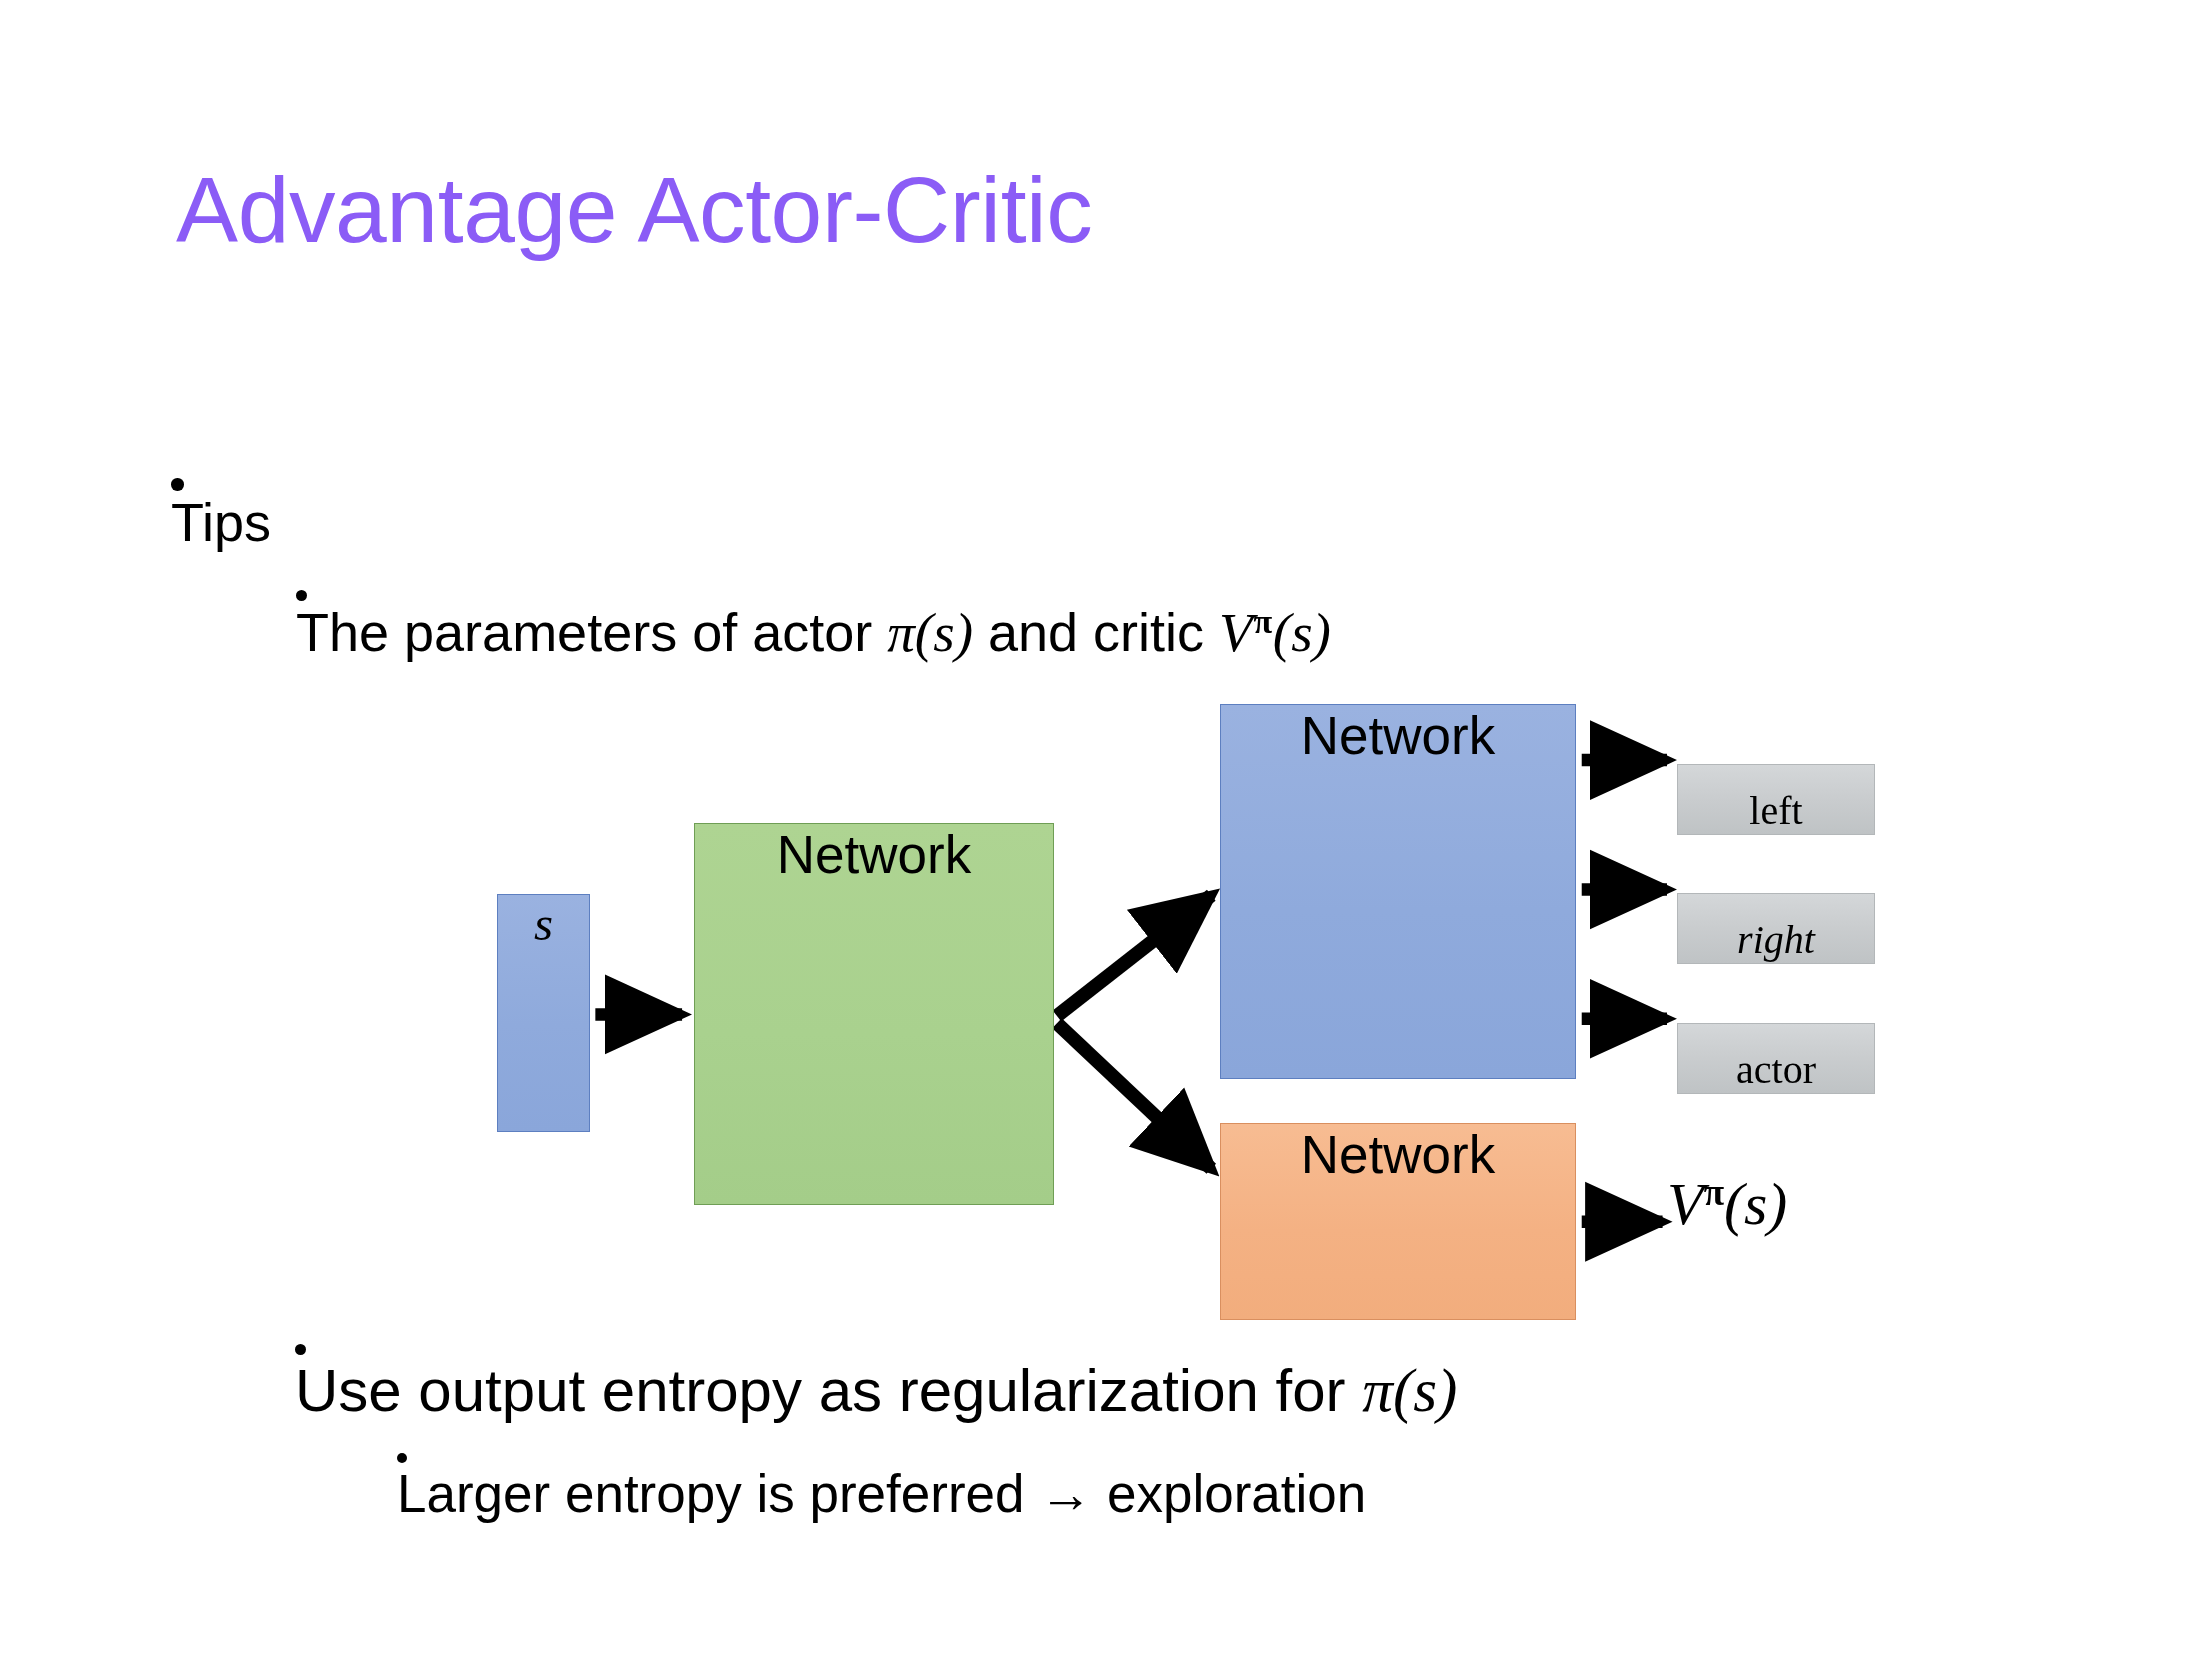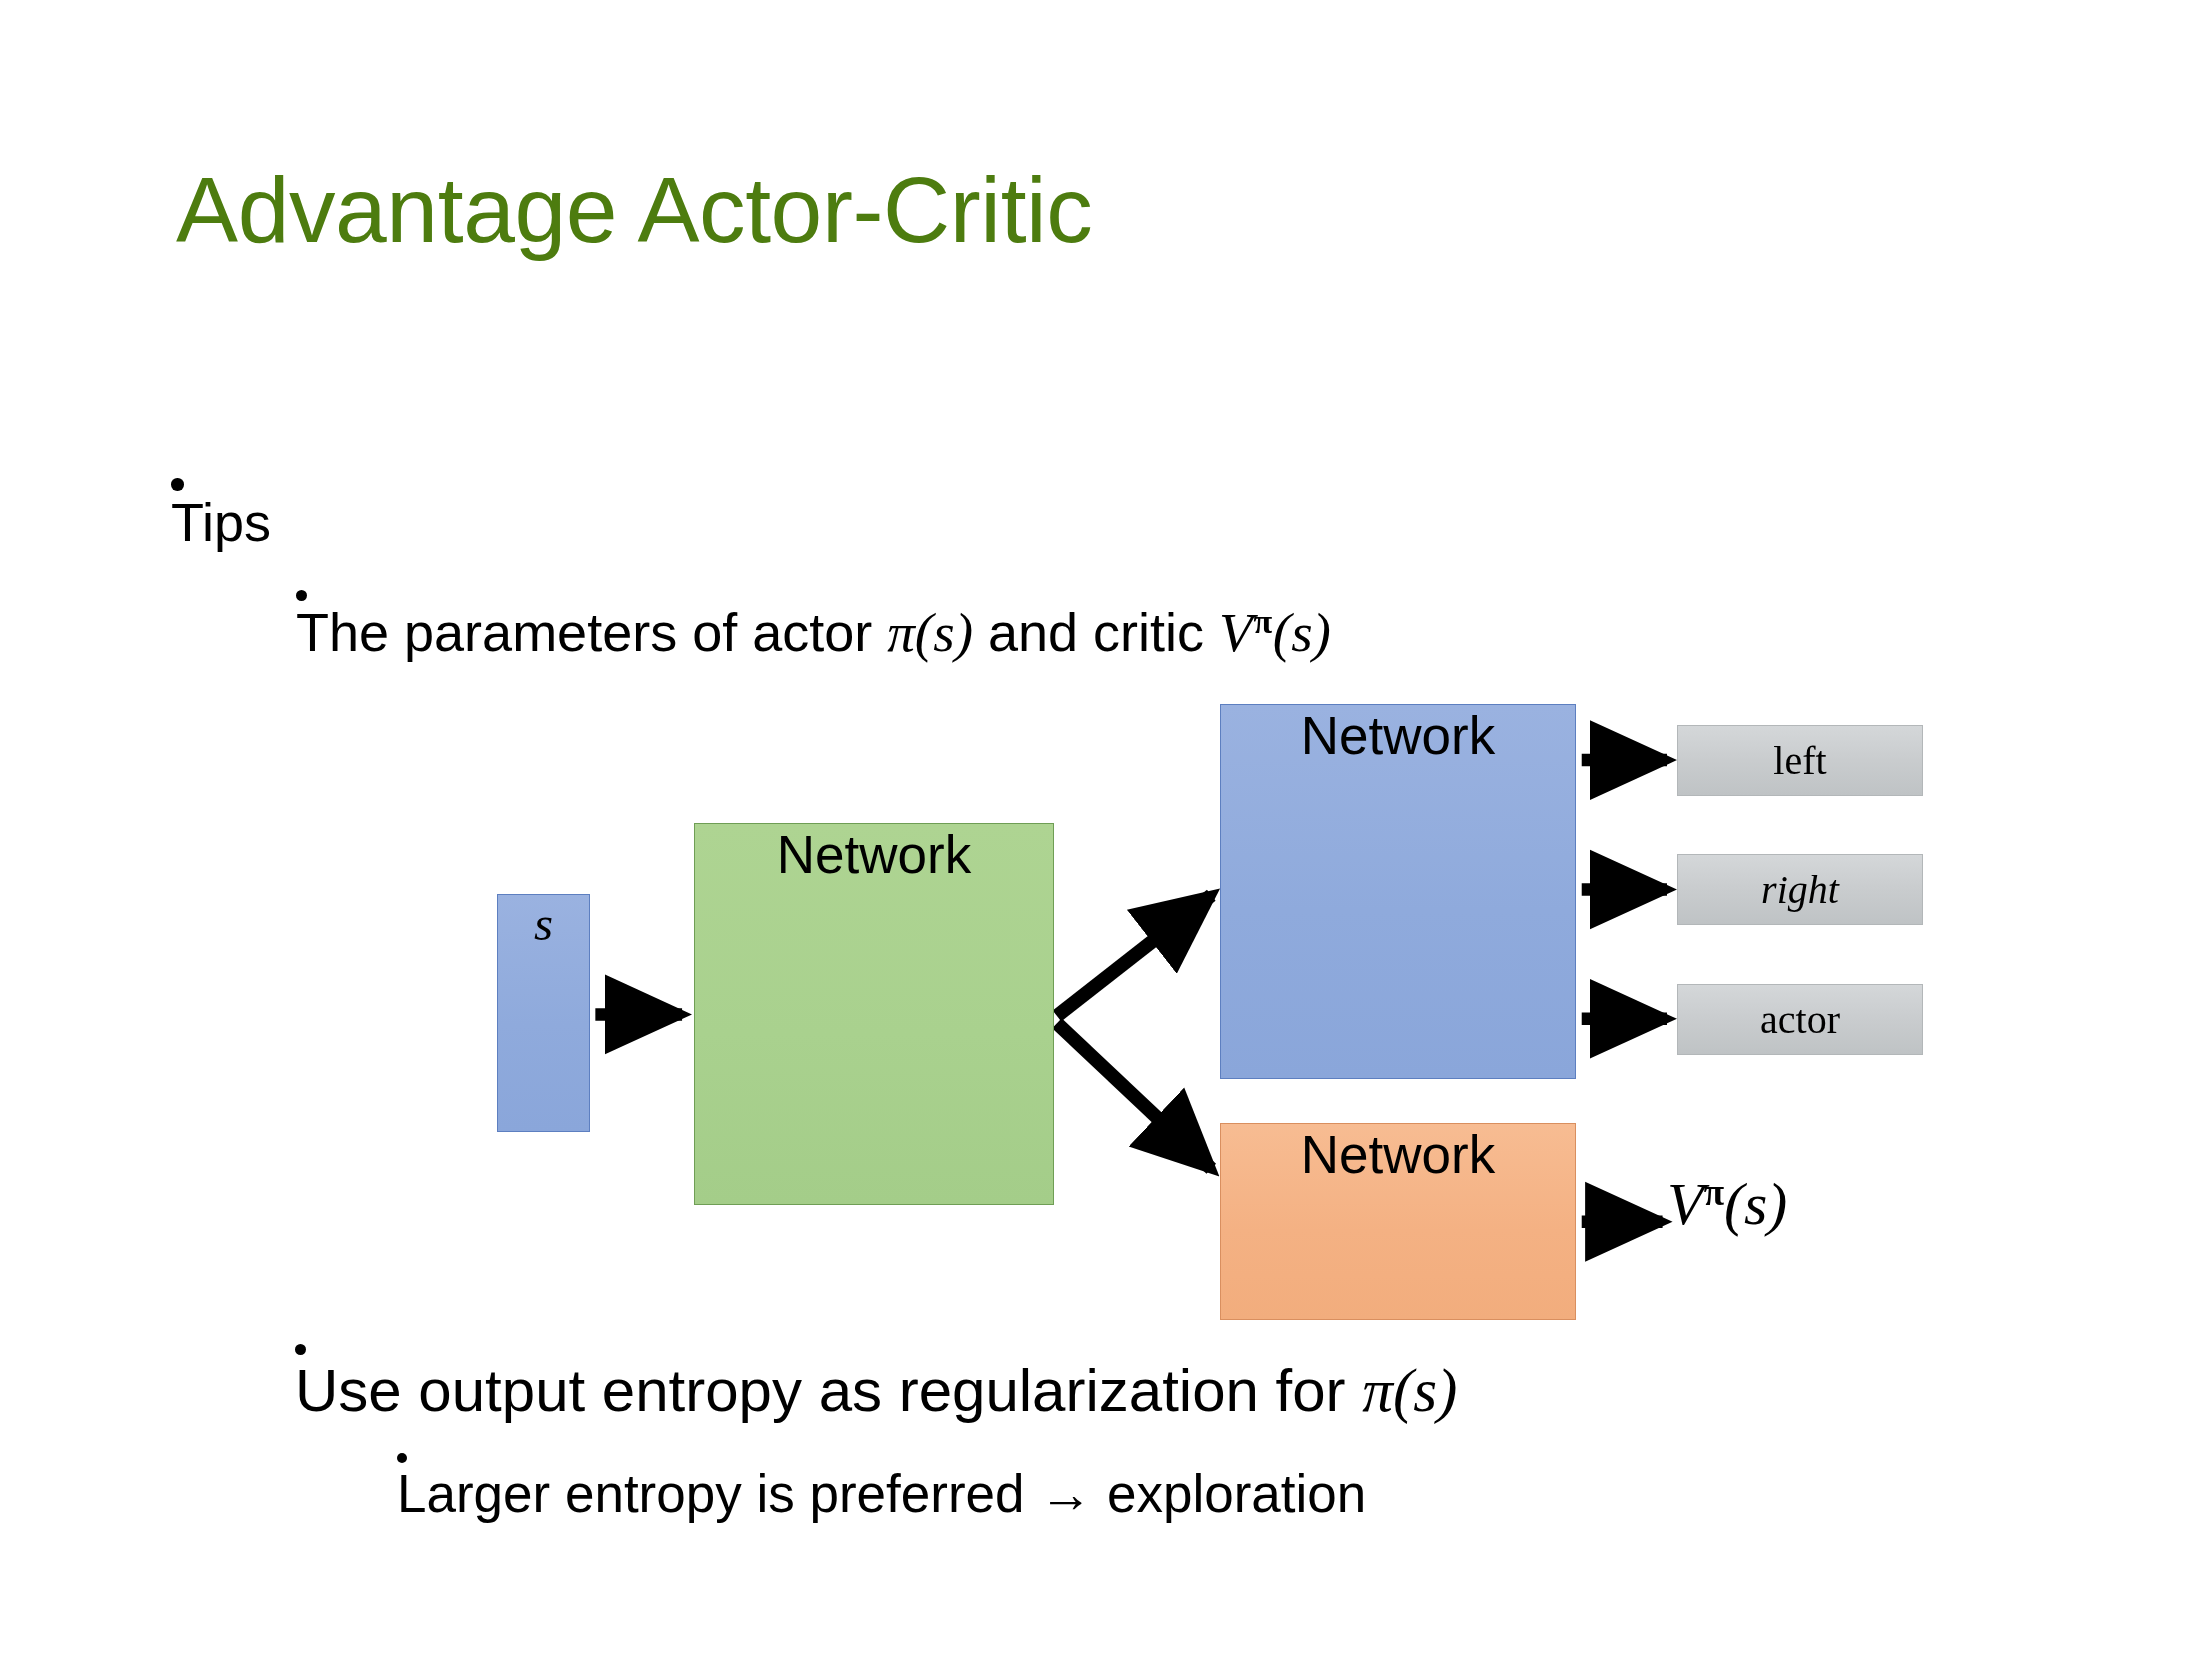--- a/index.html
+++ b/index.html
@@ -19,21 +19,21 @@
   
   #slide-title {
     position: absolute;
     left: 176px;
     top: 162px;
     width: 1852px;
     font-size: 93px;
     font-weight: 400;
     line-height: 1.05;
     letter-spacing: -0.4px;
-    color: #4d7c0f;
+    color: #8b5cf6;
     white-space: nowrap;
   }
 
   
   .bullet-row {
     position: absolute;
     display: flex;
     align-items: flex-start;
     color: #000;
     flex-direction: column;
@@ -180,29 +180,30 @@
     background: linear-gradient(180deg, #f7bc92 0%, #f4b183 55%, #f2ad7d 100%);
     border: 1.5px solid #d98f5f;
     font-size: 53px;
   }
 
   
   .action-box {
     position: absolute;
     box-sizing: border-box;
     display: flex;
-    align-items: center;
+    align-items: flex-end;
     justify-content: center;
-    width: 246px;
+    width: 198px;
     height: 71px;
     background: linear-gradient(180deg, #d4d7d9 0%, #c9ccce 50%, #bfc3c5 100%);
     border: 0.7px solid #b3b7b9;
     font-family: "Liberation Serif", serif;
     font-size: 40px;
     color: #000;
+    margin-top: 39px;
   }
   #action-left  { left: 1677px; top: 725px; }
   #action-right { left: 1677px; top: 854px; font-style: italic; }
   #action-fire  { left: 1677px; top: 984px; }
 
   
   #critic-output {
     position: absolute;
     left: 1667px;
     top: 1170px;

